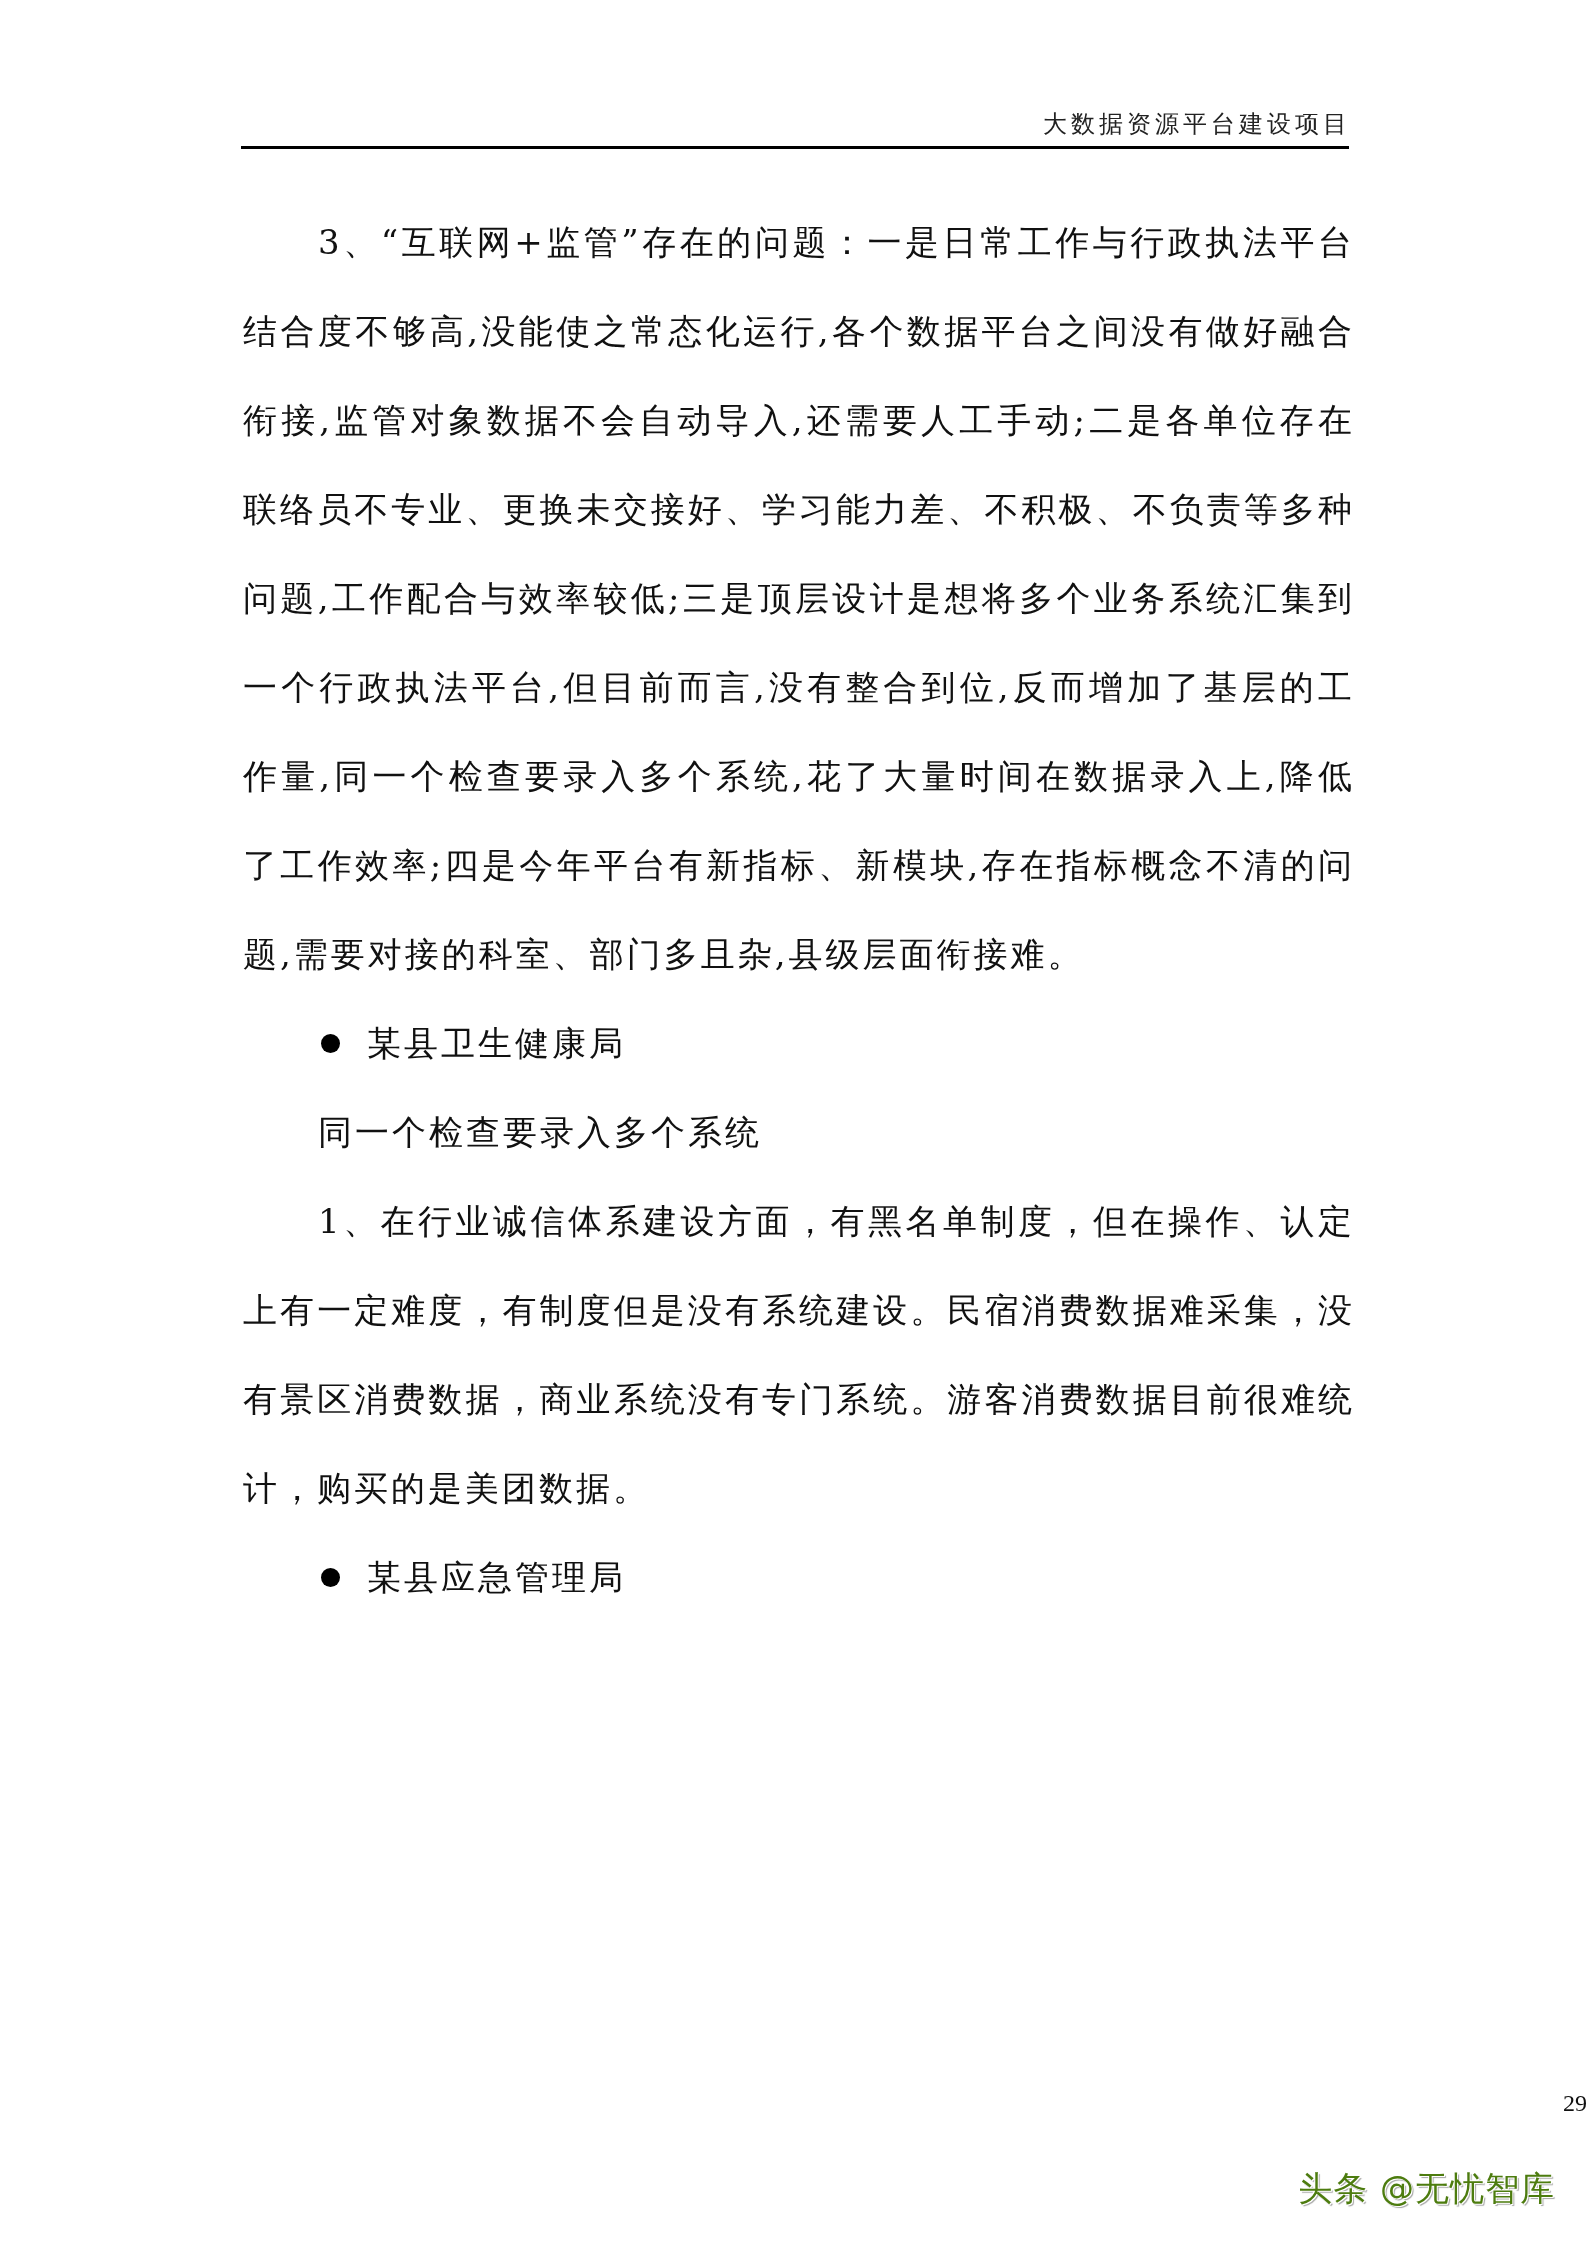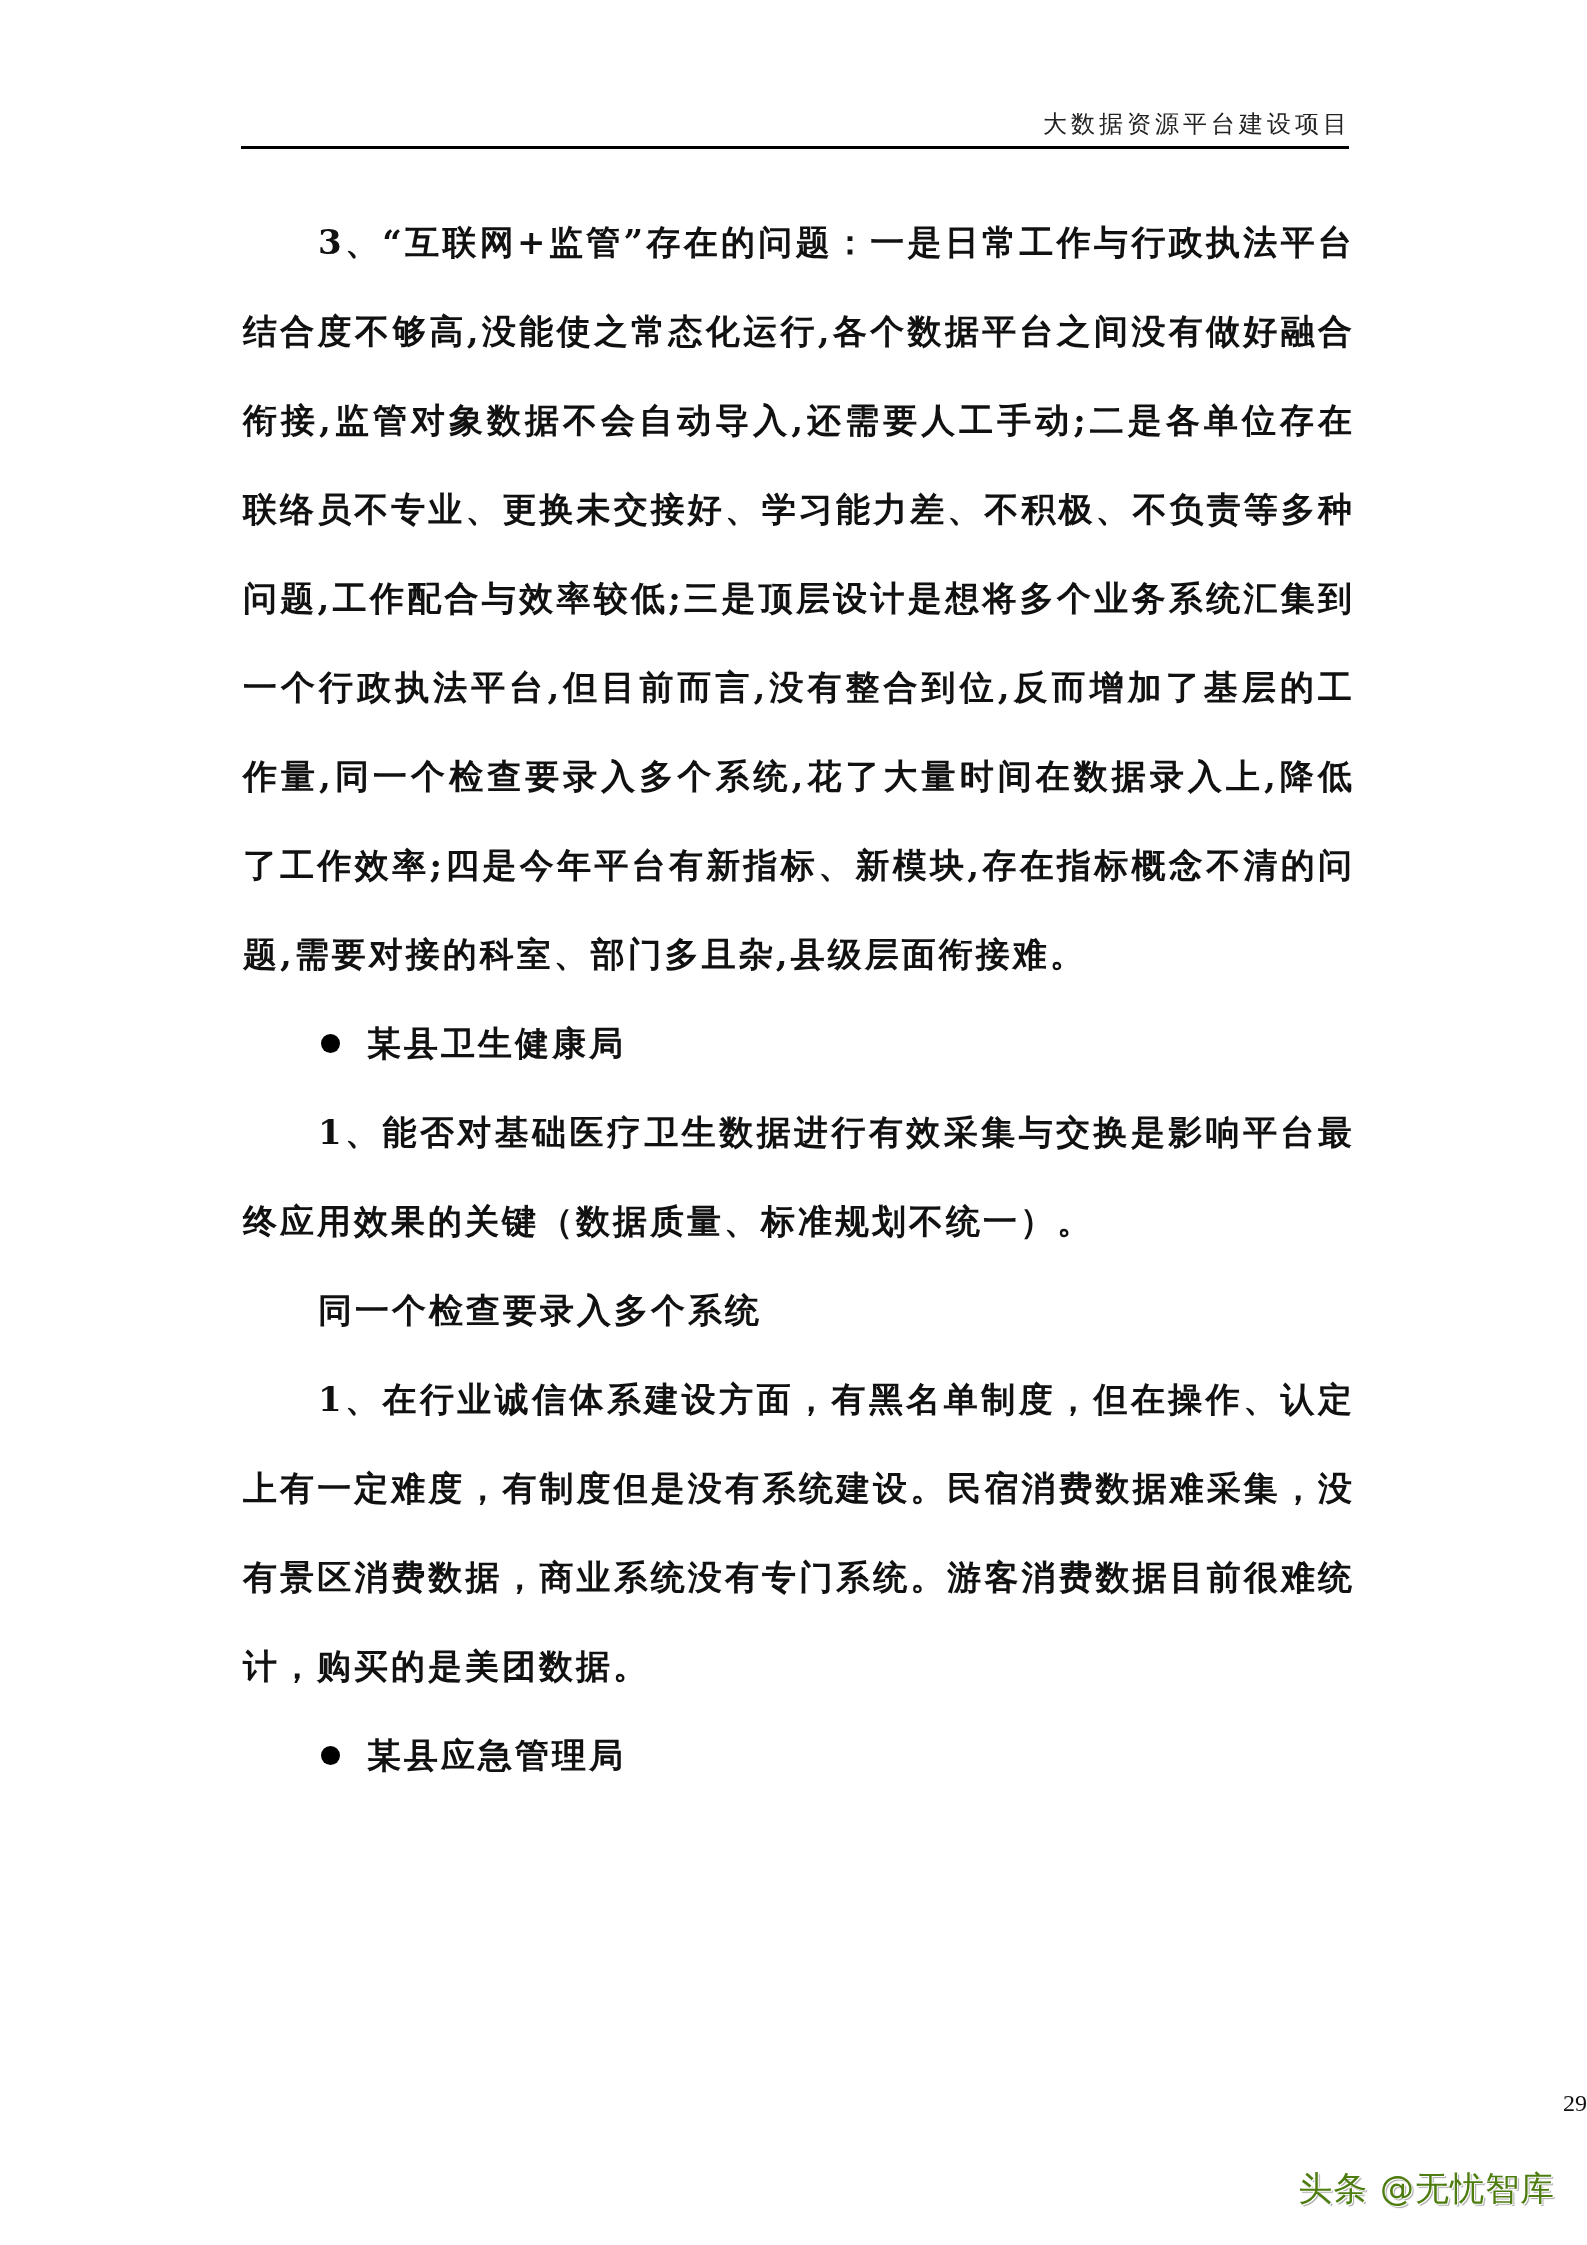--- a/index.html
+++ b/index.html
@@ -1,21 +1,21 @@
 <!DOCTYPE html>
 <html><head>
 <meta charset="utf-8">
 <style>
   html, body { margin: 0; padding: 0; background: #ffffff; }
   body { width: 1587px; height: 2245px; position: relative; overflow: hidden;
          font-family: "DejaVu Serif", "Liberation Serif", serif; color: #111; }
   .header-title { position: absolute; right: 236px; top: 108px; font-size: 24px;
                   letter-spacing: 4px; color: #222; font-family: "DejaVu Sans", sans-serif; }
   .header-rule { position: absolute; left: 241px; width: 1108px; top: 146px; height: 3px; background: #000; }
-  .content { position: absolute; left: 243px; top: 198px; width: 1112px; font-weight: bold; }
+  .content { position: absolute; left: 243px; top: 198px; width: 1112px; }
   .para { font-size: 34px; line-height: 89px; margin: 0; text-align: justify;
           text-align-last: left; letter-spacing: 3px; }
   .indent { text-indent: 75px; }
   .bullet-head { font-size: 34px; line-height: 89px; margin: 0; letter-spacing: 3px;
                  padding-left: 76px; position: relative; }
   .bullet-dot { position: absolute; left: 78px; top: 35px; width: 19px; height: 19px;
                 border-radius: 50%; background: #000; }
   .bullet-text { margin-left: 48px; }
   .plain-head { font-size: 34px; line-height: 89px; margin: 0; letter-spacing: 3px; padding-left: 75px; }
   .page-number { position: absolute; left: 0; width: 1587px; top: 2090px; text-align: right;
@@ -30,21 +30,20 @@
 <div class="header-title">大数据资源平台建设项目</div>
 <div class="header-rule"></div>
 
 <div class="content">
   <p class="para indent">3、“互联网+监管”存在的问题：一是日常工作与行政执法平台结合度不够高,没能使之常态化运行,各个数据平台之间没有做好融合衔接,监管对象数据不会自动导入,还需要人工手动;二是各单位存在联络员不专业、更换未交接好、学习能力差、不积极、不负责等多种问题,工作配合与效率较低;三是顶层设计是想将多个业务系统汇集到一个行政执法平台,但目前而言,没有整合到位,反而增加了基层的工作量,同一个检查要录入多个系统,花了大量时间在数据录入上,降低了工作效率;四是今年平台有新指标、新模块,存在指标概念不清的问题,需要对接的科室、部门多且杂,县级层面衔接难。</p>
 
   <p class="bullet-head">
     <span class="bullet-dot"></span>
     <span class="bullet-text">某县卫生健康局</span>
   </p>
-  <p class="para indent">1、能否对基础医疗卫生数据进行有效采集与交换是影响平台最终应用效果的关键（数据质量、标准规划不统一）。</p>
 
   <p class="plain-head">同一个检查要录入多个系统</p>
   <p class="para indent">1、在行业诚信体系建设方面，有黑名单制度，但在操作、认定上有一定难度，有制度但是没有系统建设。民宿消费数据难采集，没有景区消费数据，商业系统没有专门系统。游客消费数据目前很难统计，购买的是美团数据。</p>
 
   <p class="bullet-head">
     <span class="bullet-dot"></span>
     <span class="bullet-text">某县应急管理局</span>
   </p>
 </div>
 

